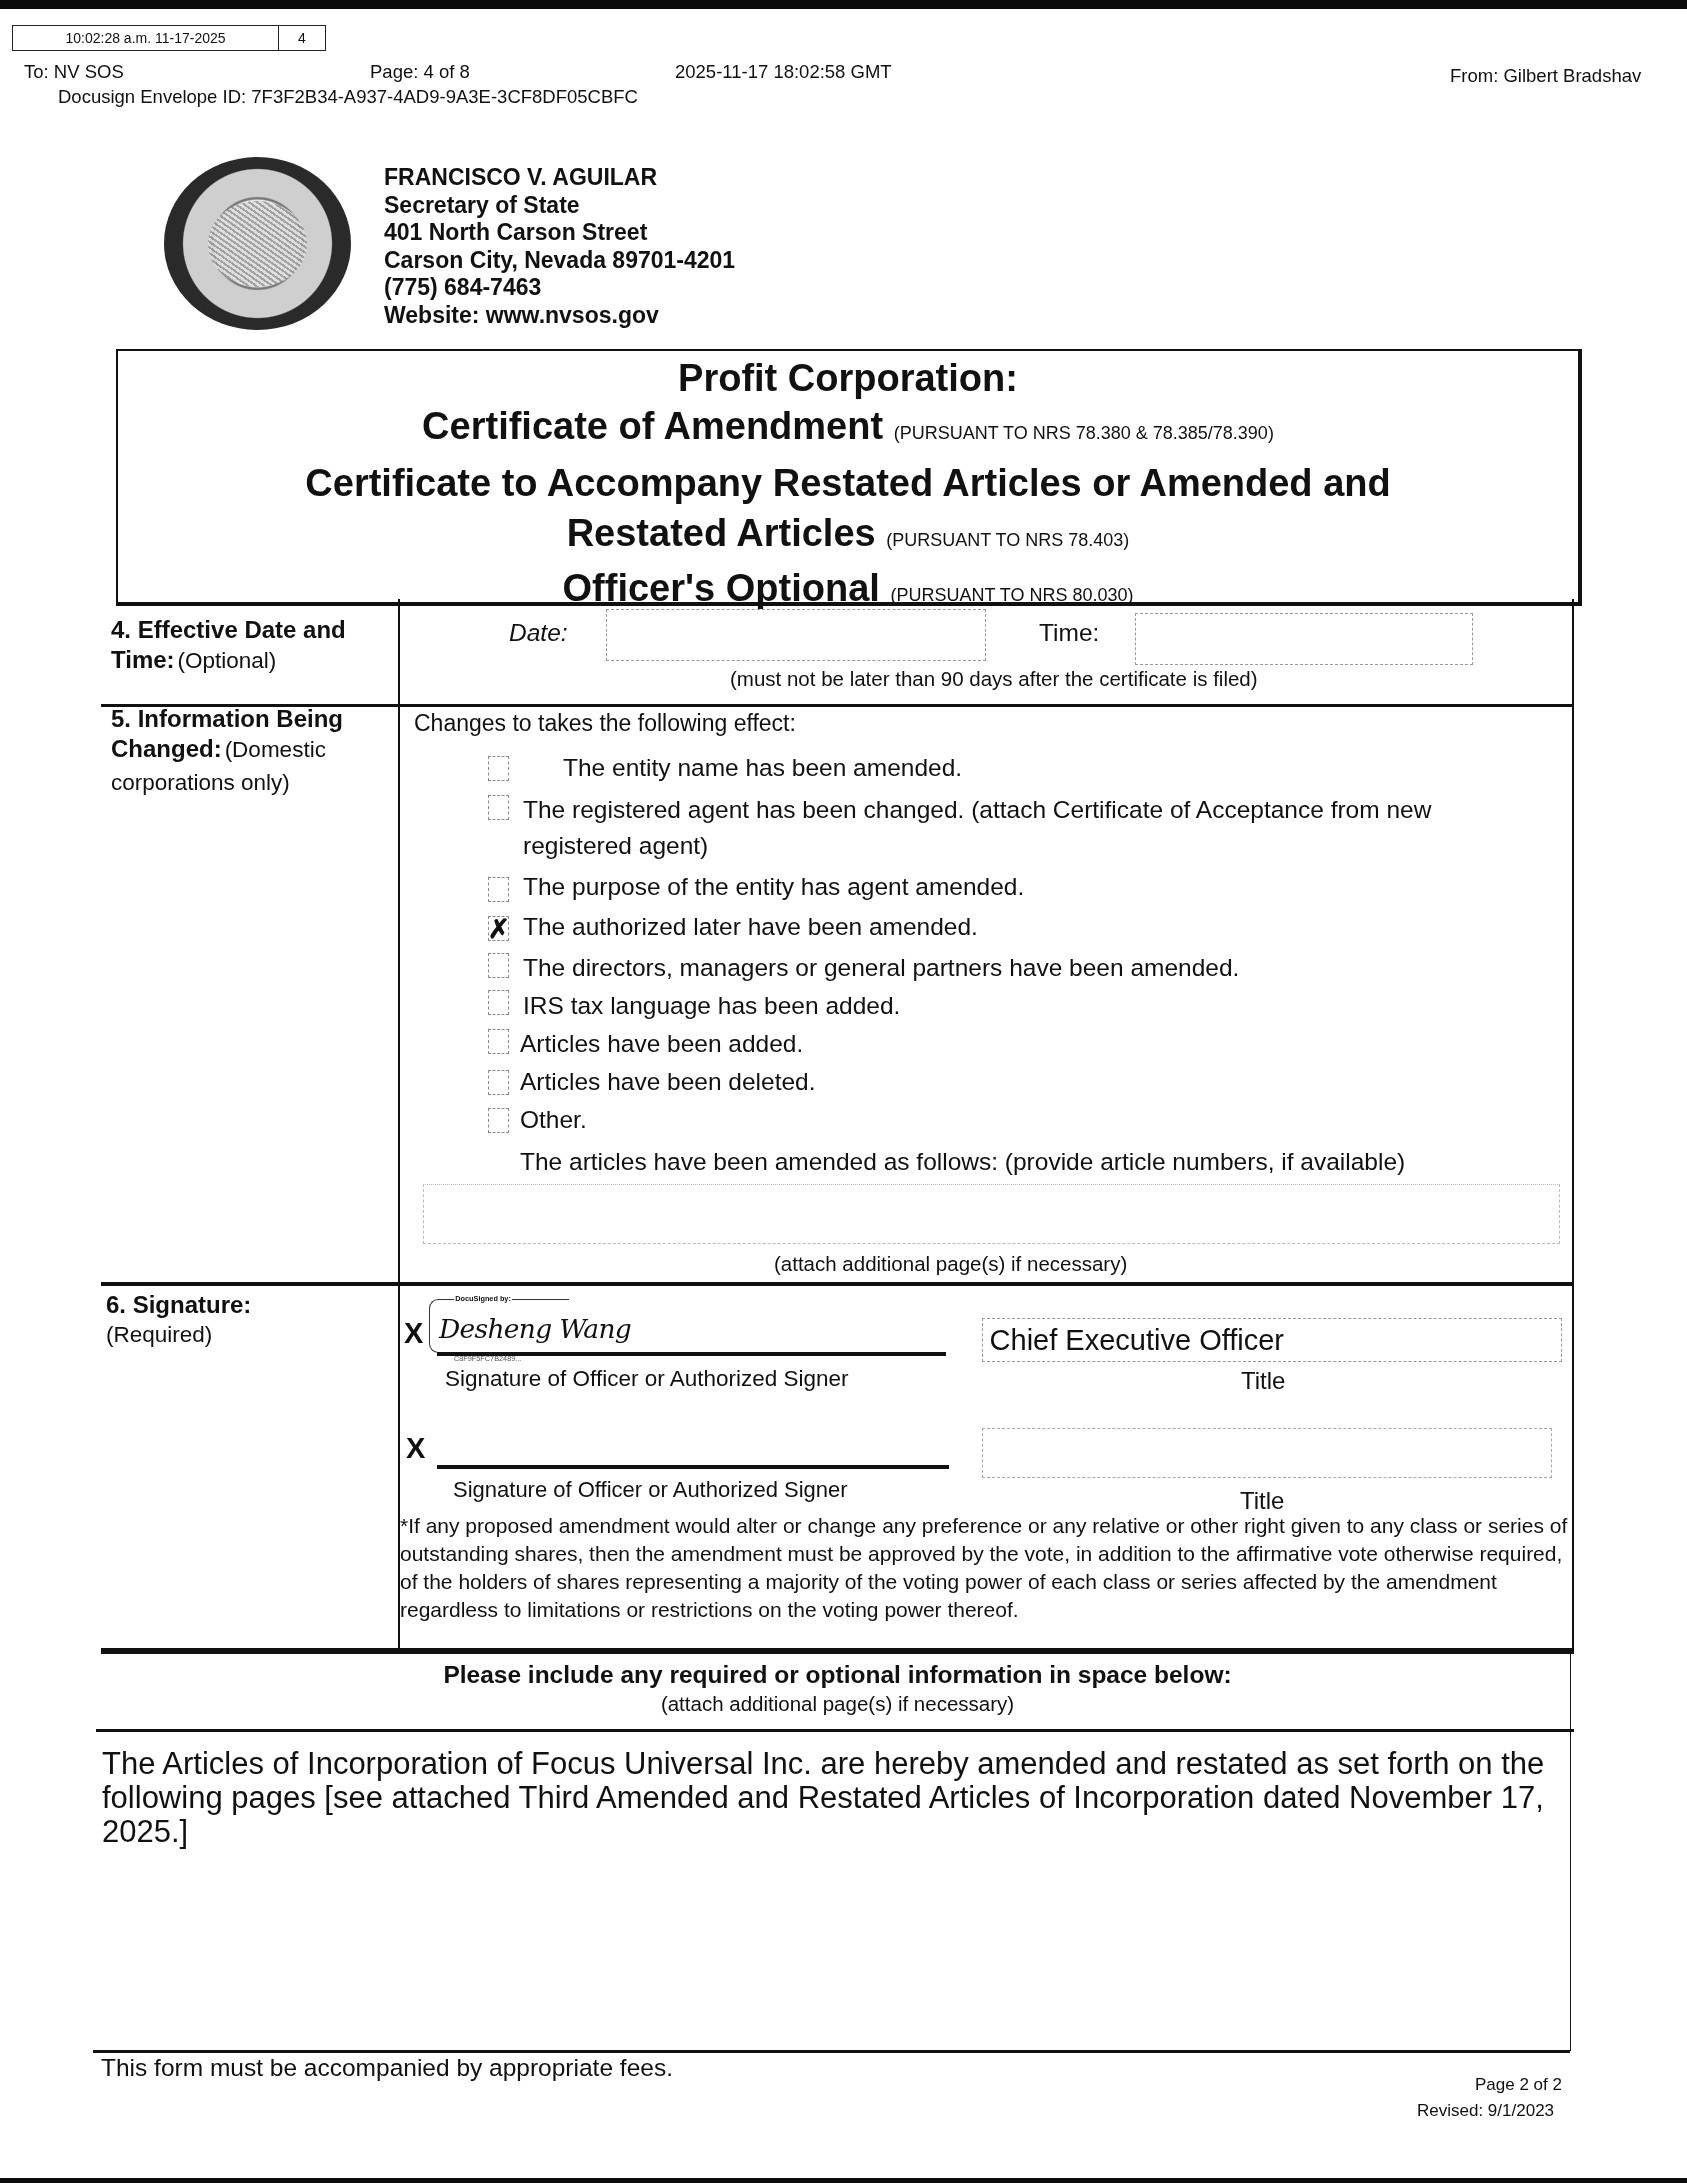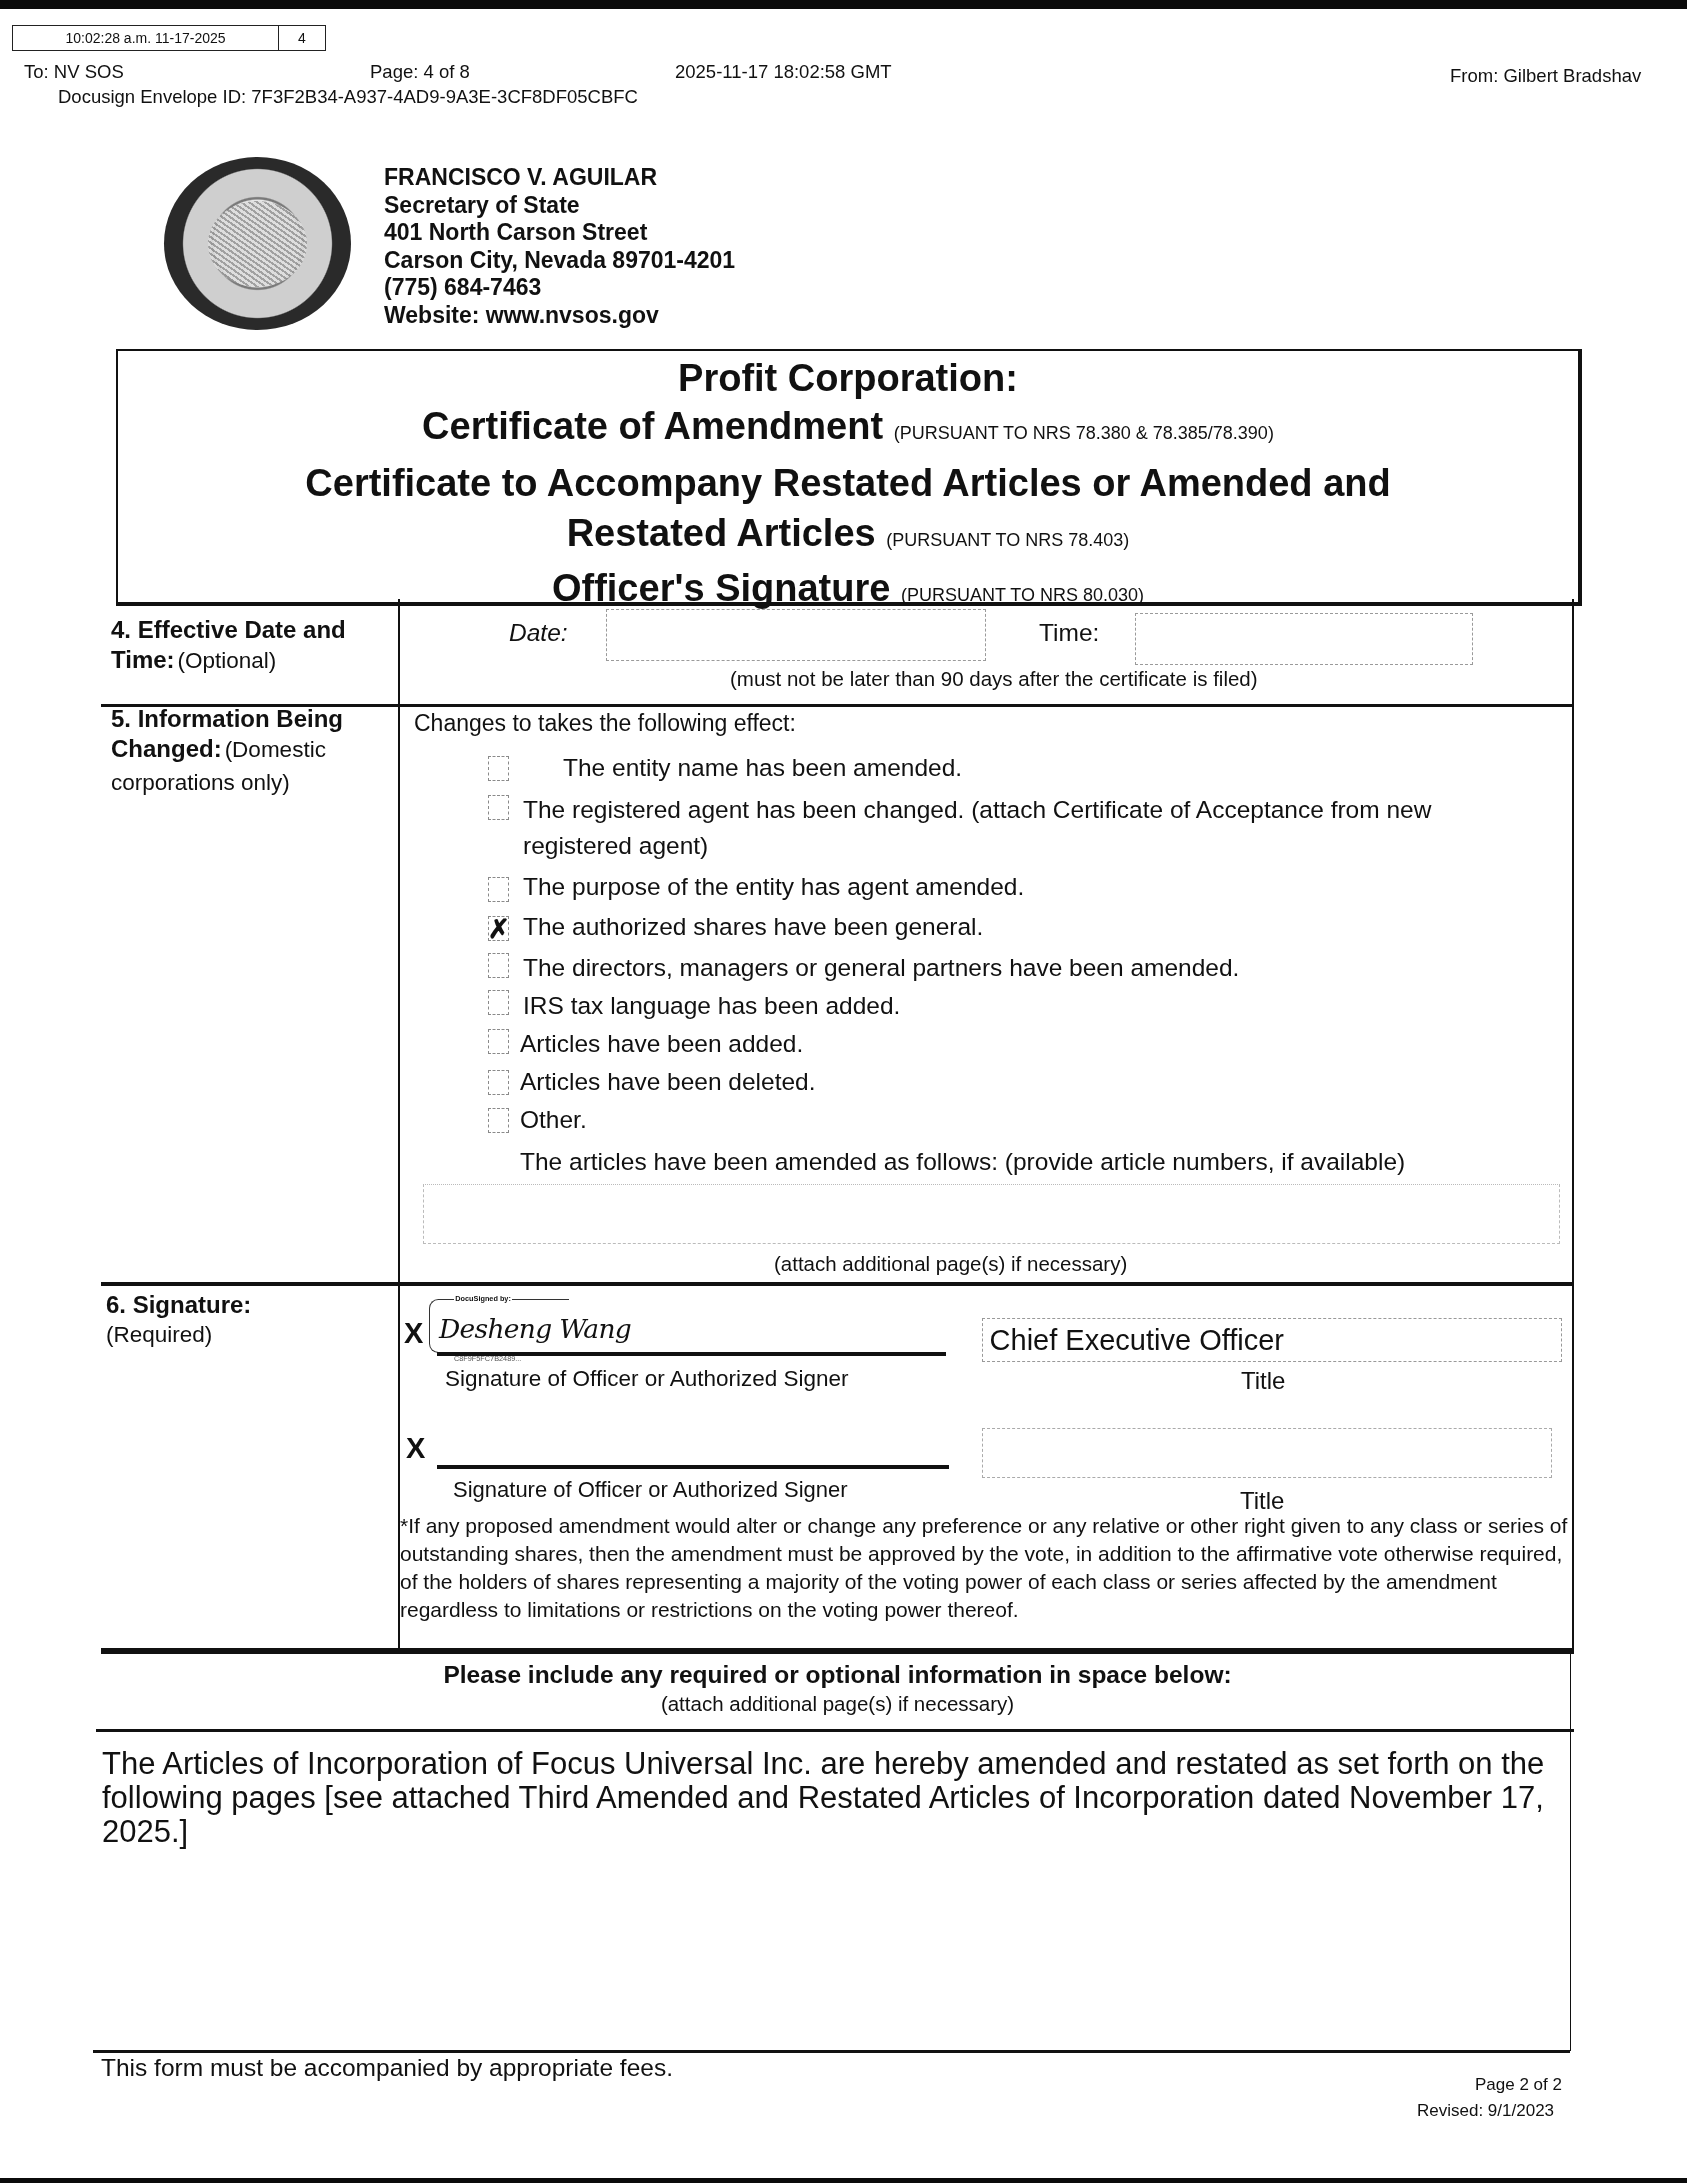--- a/index.html
+++ b/index.html
@@ -81,21 +81,21 @@
   <div>Carson City, Nevada 89701-4201</div>
   <div>(775) 684-7463</div>
   <div>Website:  www.nvsos.gov</div>
 </div>
 
 <div class="abs titlebox">
   <div class="t1">Profit Corporation:</div>
   <div class="t2"><span>Certificate of Amendment</span> <span class="tsmall">(PURSUANT TO NRS 78.380 &amp; 78.385/78.390)</span></div>
   <div class="t2">Certificate to Accompany Restated Articles or Amended and</div>
   <div class="t2"><span>Restated Articles</span> <span class="tsmall">(PURSUANT TO NRS 78.403)</span></div>
-  <div class="t2" style="line-height:46px;"><span>Officer's Signature</span> <span class="tsmall">(PURSUANT TO NRS 80.030)</span></div>
+  <div class="t2" style="line-height:46px;"><span>Officer's Optional</span> <span class="tsmall">(PURSUANT TO NRS 80.030)</span></div>
 </div>
 
 <div class="abs vline" style="left:398px; top:599px; height:1051px;"></div>
 <div class="abs vline" style="left:1572px; top:599px; height:1051px;"></div>
 <div class="abs hline" style="left:101px; top:704px; width:1473px; height:2.6px;"></div>
 <div class="abs hline" style="left:101px; top:1282px; width:1473px; height:4px;"></div>
 <div class="abs hline" style="left:101px; top:1648px; width:1473px; height:6px;"></div>
 <div class="abs hline" style="left:96px; top:1729px; width:1478px; height:3.3px;"></div>
 <div class="abs vline" style="left:1570px; top:1654px; height:397px; width:1.3px;"></div>
 <div class="abs hline" style="left:93px; top:2050px; width:1477px; height:3.3px;"></div>
@@ -122,21 +122,21 @@
   <div class="opt" style="top:754px;margin-left:40px;">The entity name has been amended.</div>
 
   <span class="cb" style="left:488px; top:795px;"></span>
   <div class="opt" style="top:796px;">The registered agent has been changed. (attach Certificate of Acceptance from new</div>
   <div class="opt" style="top:832px;">registered agent)</div>
 
   <span class="cb" style="left:488px; top:877px;"></span>
   <div class="opt" style="top:873px;">The purpose of the entity has agent amended.</div>
 
   <span class="cb checked" style="left:488px; top:916px;"></span>
-  <div class="opt" style="top:913px;">The authorized shares have been general.</div>
+  <div class="opt" style="top:913px;">The authorized later have been amended.</div>
 
   <span class="cb" style="left:488px; top:953px;"></span>
   <div class="opt" style="top:954px;">The directors, managers or general partners have been amended.</div>
 
   <span class="cb" style="left:488px; top:990px;"></span>
   <div class="opt" style="top:992px;">IRS tax language has been added.</div>
 
   <span class="cb" style="left:488px; top:1029px;"></span>
   <div class="opt" style="left:520px; top:1030px;">Articles have been added.</div>
 

